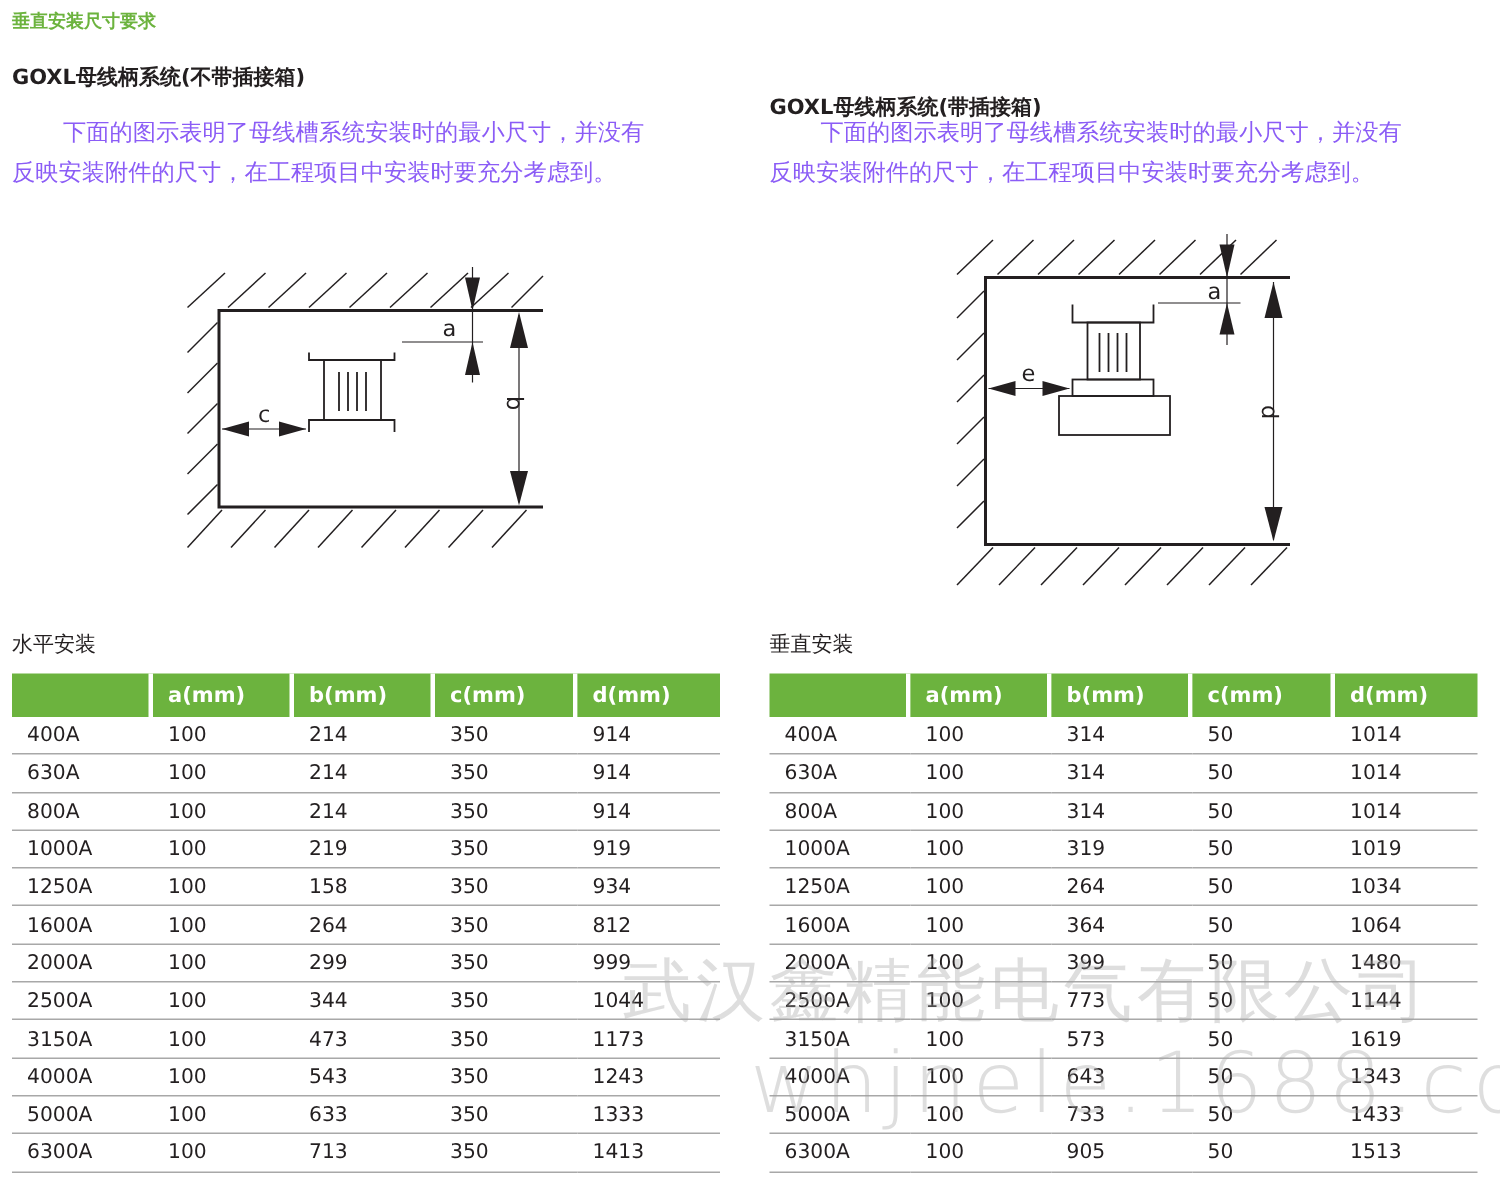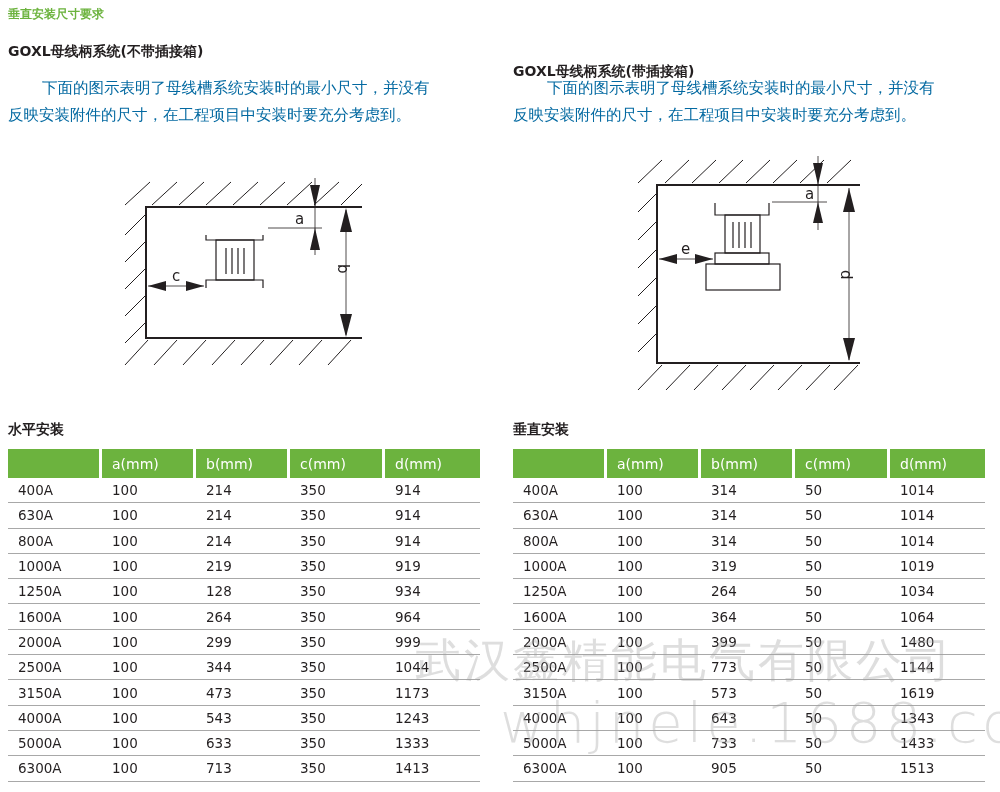--- a/index.html
+++ b/index.html
@@ -1,25 +1,25 @@
 <!DOCTYPE html>
 <html><head>
 <meta charset="utf-8">
 <style>
   * { box-sizing: border-box; margin: 0; padding: 0; }
   body { width: 1000px; height: 792px; background: #fff; position: relative; overflow: hidden;
          font-family: "DejaVu Sans", "Liberation Sans", sans-serif; color: #231f20; }
   .page-title { position: absolute; left: 8px; top: 6px; font-size: 12px; font-weight: bold; color: #6cb33e; }
   .section-title { position: absolute; font-size: 14px; font-weight: bold; color: #231f20; }
-  .desc { position: absolute; font-size: 15.5px; line-height: 27px; color: #0369a1; width: 480px; }
+  .desc { position: absolute; font-size: 15.5px; line-height: 27px; color: #8b5cf6; width: 480px; }
   .desc .indent { display: inline-block; width: 34px; }
   .diagram { position: absolute; }
-  .table-title { position: absolute; font-size: 14px; font-weight: bold; }
+  .table-title { position: absolute; font-size: 14px; font-weight: normal; }
   table.spec { position: absolute; border-collapse: separate; border-spacing: 0; font-size: 13.5px; }
-  table.spec th { background: #6cb33e; color: #fff; font-weight: normal; text-align: left;
+  table.spec th { background: #6cb33e; color: #fff; font-weight: bold; text-align: left;
                   height: 29px; padding-left: 10px; border-right: 3px solid #fff; font-size: 14px; }
   table.spec th:last-child { border-right: none; margin-left: 16px; }
   table.spec td { height: 25.3px; padding-left: 10px; border-bottom: 1.5px solid #a8a8a8; vertical-align: middle; }
   table.spec tr:last-child td { border-bottom: 1.5px solid #a8a8a8; }
   .watermark { position: absolute; color: rgba(160,160,160,0.35); pointer-events: none; white-space: nowrap; }
   .wm1 { left: 415px; top: 630px; font-size: 46px; letter-spacing: 3px; font-family: "DejaVu Sans", sans-serif; }
   .wm2 { left: 500px; top: 690px; font-size: 56px; letter-spacing: 4px; font-family: "DejaVu Sans", sans-serif; font-weight: 200; }
 </style>
 </head>
 <body>
@@ -141,30 +141,30 @@
       <tr>
         <td>1000A</td>
         <td>100</td>
         <td>219</td>
         <td>350</td>
         <td>919</td>
       </tr>
       <tr>
         <td>1250A</td>
         <td>100</td>
-        <td>128</td>
+        <td>158</td>
         <td>350</td>
         <td>934</td>
       </tr>
       <tr>
         <td>1600A</td>
         <td>100</td>
         <td>264</td>
         <td>350</td>
-        <td>964</td>
+        <td>812</td>
       </tr>
       <tr>
         <td>2000A</td>
         <td>100</td>
         <td>299</td>
         <td>350</td>
         <td>999</td>
       </tr>
       <tr>
         <td>2500A</td>

